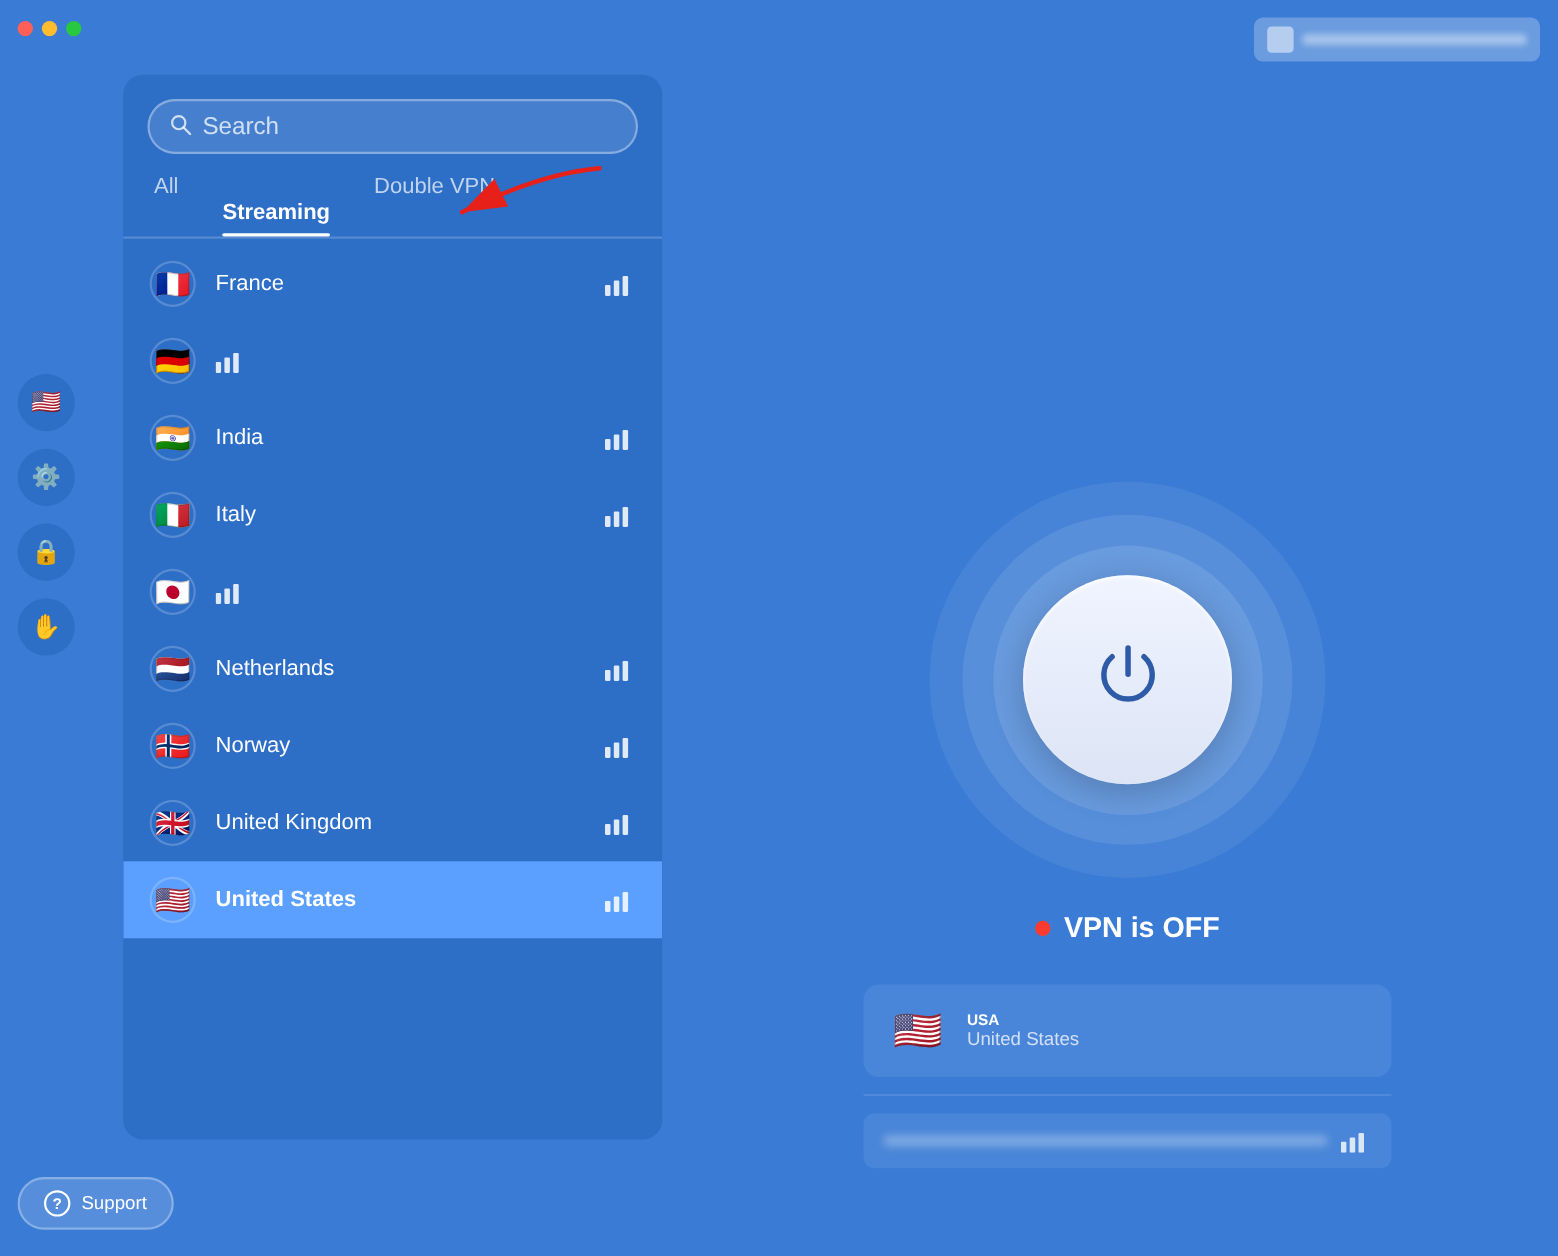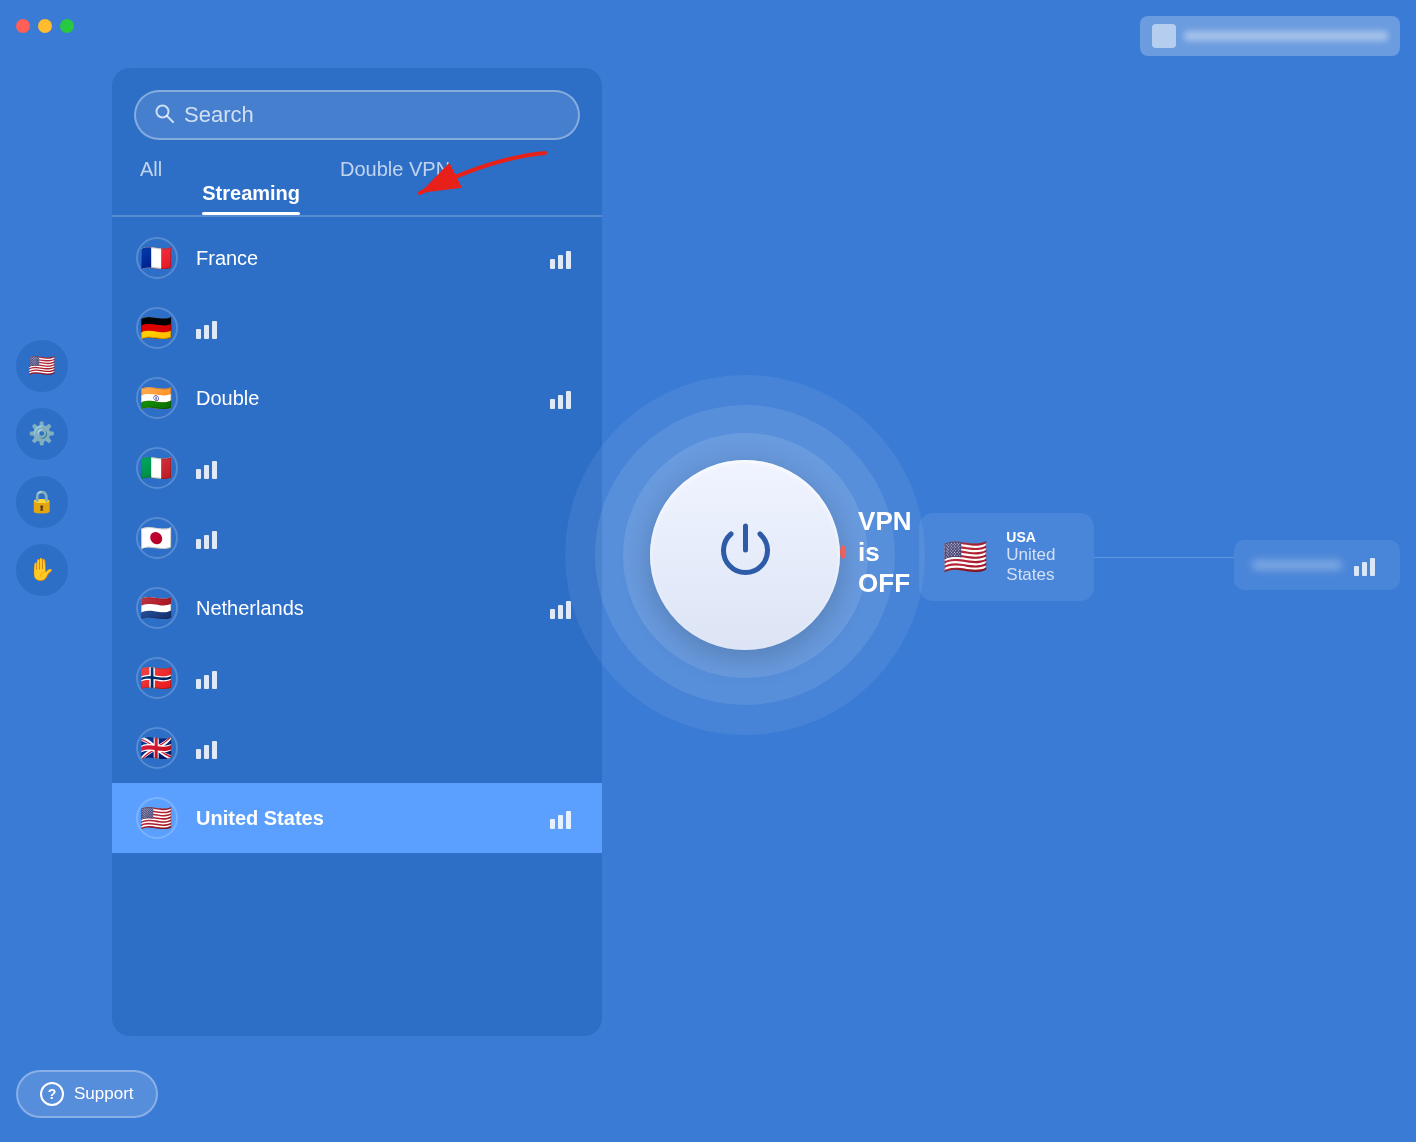--- a/index.html
+++ b/index.html
@@ -205,21 +205,21 @@
     .country-item.selected .country-name { font-weight: 700; }
 
     
     .main-panel {
       position: absolute;
       left: 650px;
       top: 68px;
       right: 16px;
       bottom: 80px;
       display: flex;
-      flex-direction: row;
+      flex-direction: column;
       align-items: center;
       justify-content: flex-end;
       gap: 0;
     }
 
     
     .power-button-container {
       position: relative;
       width: 360px;
       height: 360px;
@@ -421,29 +421,30 @@
       <div class="country-item">
         <div class="flag">🇩🇪</div>
         <svg width="28" height="22" viewBox="0 0 28 22">
           <rect x="0" y="12" width="5" height="10" rx="1" fill="rgba(255,255,255,0.85)"></rect>
           <rect x="8" y="8" width="5" height="14" rx="1" fill="rgba(255,255,255,0.85)"></rect>
           <rect x="16" y="4" width="5" height="18" rx="1" fill="rgba(255,255,255,0.85)"></rect>
         </svg>
       </div>
       <div class="country-item">
         <div class="flag">🇮🇳</div>
-        <span class="country-name">Double</span>
+        <span class="country-name">India</span>
         <svg width="28" height="22" viewBox="0 0 28 22">
           <rect x="0" y="12" width="5" height="10" rx="1" fill="rgba(255,255,255,0.85)"></rect>
           <rect x="8" y="8" width="5" height="14" rx="1" fill="rgba(255,255,255,0.85)"></rect>
           <rect x="16" y="4" width="5" height="18" rx="1" fill="rgba(255,255,255,0.85)"></rect>
         </svg>
       </div>
       <div class="country-item">
         <div class="flag">🇮🇹</div>
+        <span class="country-name">Italy</span>
         <svg width="28" height="22" viewBox="0 0 28 22">
           <rect x="0" y="12" width="5" height="10" rx="1" fill="rgba(255,255,255,0.85)"></rect>
           <rect x="8" y="8" width="5" height="14" rx="1" fill="rgba(255,255,255,0.85)"></rect>
           <rect x="16" y="4" width="5" height="18" rx="1" fill="rgba(255,255,255,0.85)"></rect>
         </svg>
       </div>
       <div class="country-item">
         <div class="flag">🇯🇵</div>
         <svg width="28" height="22" viewBox="0 0 28 22">
           <rect x="0" y="12" width="5" height="10" rx="1" fill="rgba(255,255,255,0.85)"></rect>
@@ -455,28 +456,30 @@
         <div class="flag">🇳🇱</div>
         <span class="country-name">Netherlands</span>
         <svg width="28" height="22" viewBox="0 0 28 22">
           <rect x="0" y="12" width="5" height="10" rx="1" fill="rgba(255,255,255,0.85)"></rect>
           <rect x="8" y="8" width="5" height="14" rx="1" fill="rgba(255,255,255,0.85)"></rect>
           <rect x="16" y="4" width="5" height="18" rx="1" fill="rgba(255,255,255,0.85)"></rect>
         </svg>
       </div>
       <div class="country-item">
         <div class="flag">🇳🇴</div>
+        <span class="country-name">Norway</span>
         <svg width="28" height="22" viewBox="0 0 28 22">
           <rect x="0" y="12" width="5" height="10" rx="1" fill="rgba(255,255,255,0.85)"></rect>
           <rect x="8" y="8" width="5" height="14" rx="1" fill="rgba(255,255,255,0.85)"></rect>
           <rect x="16" y="4" width="5" height="18" rx="1" fill="rgba(255,255,255,0.85)"></rect>
         </svg>
       </div>
       <div class="country-item">
         <div class="flag">🇬🇧</div>
+        <span class="country-name">United Kingdom</span>
         <svg width="28" height="22" viewBox="0 0 28 22">
           <rect x="0" y="12" width="5" height="10" rx="1" fill="rgba(255,255,255,0.85)"></rect>
           <rect x="8" y="8" width="5" height="14" rx="1" fill="rgba(255,255,255,0.85)"></rect>
           <rect x="16" y="4" width="5" height="18" rx="1" fill="rgba(255,255,255,0.85)"></rect>
         </svg>
       </div>
       <div class="country-item selected">
         <div class="flag">🇺🇸</div>
         <span class="country-name">United States</span>
         <svg width="28" height="22" viewBox="0 0 28 22">

